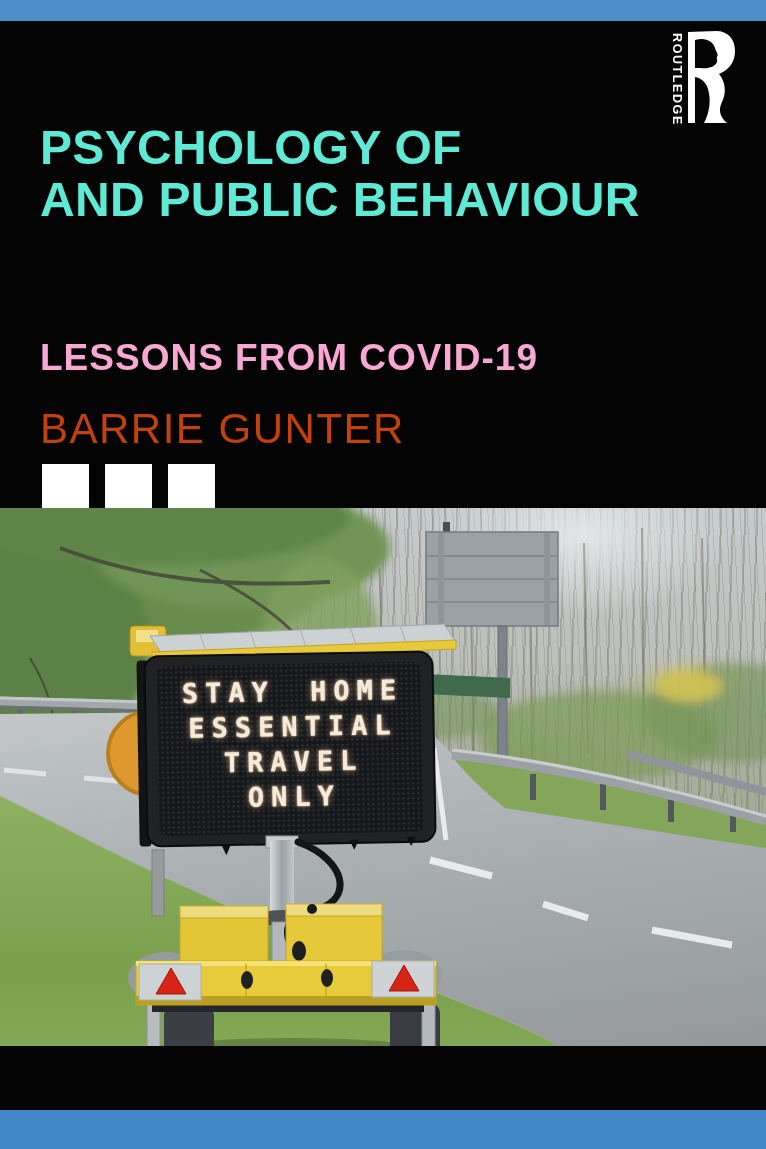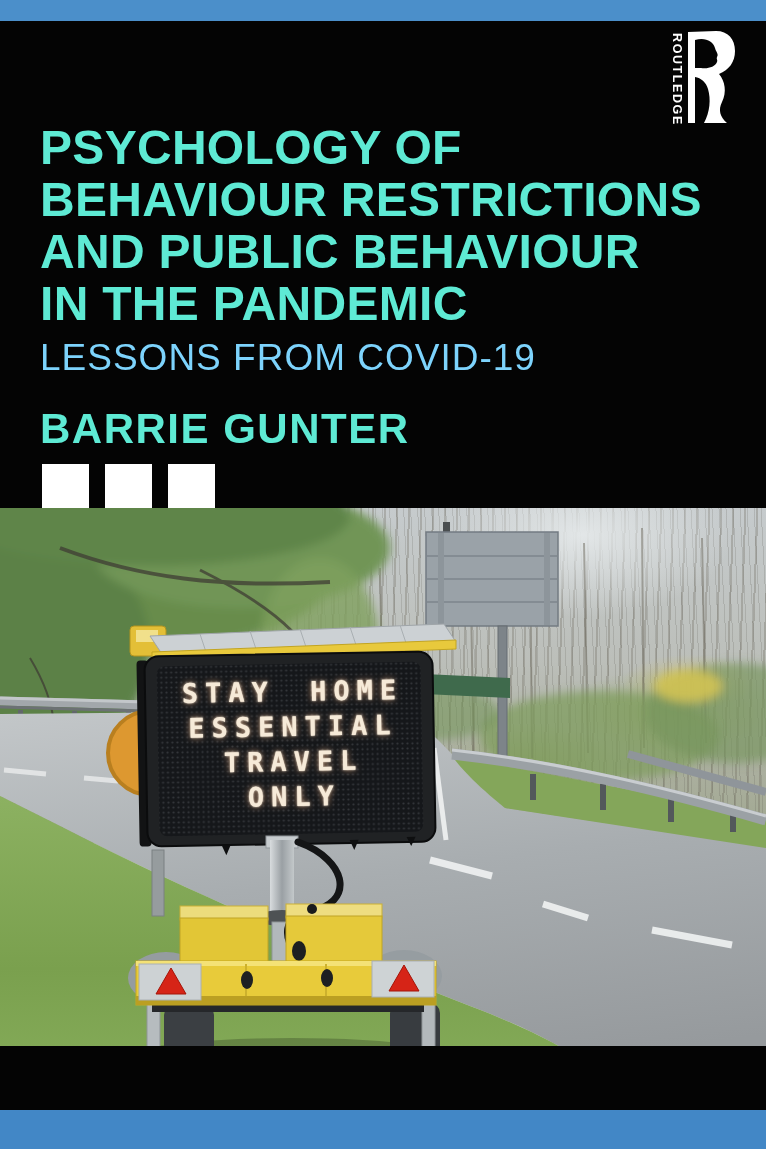--- a/index.html
+++ b/index.html
@@ -10,24 +10,24 @@
            border-bottom:2px solid #2f6296;}
   .bar-bottom{position:absolute;left:0;top:1110px;width:766px;height:39px;background:#4287c6;}
   
   .header{position:absolute;left:0;top:21px;width:766px;height:487px;background:#040404;}
   .logo{position:absolute;left:660px;top:8px;width:84px;height:100px;}
   .logo .pub{position:absolute;left:24px;top:4px;transform:rotate(90deg);transform-origin:0 0;
              font-weight:bold;font-size:12.5px;letter-spacing:1.6px;color:#fff;white-space:nowrap;}
   .logo svg{position:absolute;left:26px;top:2px;}
   .title{position:absolute;left:40px;top:101px;color:#5eead4;font-weight:bold;
          font-size:48px;line-height:52px;letter-spacing:.3px;white-space:nowrap;}
-  .subtitle{position:absolute;left:40px;top:316px;color:#7dd3fc;font-size:37px;
-            font-weight:normal;letter-spacing:1px;white-space:nowrap;}
-  .author{position:absolute;left:40px;top:384px;color:#5eead4;font-size:42px;
-          font-weight:bold;letter-spacing:1.5px;white-space:nowrap;}
+  .subtitle{position:absolute;left:40px;top:316px;color:#f9a8d4;font-size:37px;
+            font-weight:bold;letter-spacing:1px;white-space:nowrap;}
+  .author{position:absolute;left:40px;top:384px;color:#c2410c;font-size:42px;
+          font-weight:normal;letter-spacing:1.5px;white-space:nowrap;}
   .squares{position:absolute;left:42px;top:443px;width:300px;height:47px;}
   .squares .sq{position:absolute;top:0;width:47px;height:47px;background:#fff;}
   .sq.s0{left:0}.sq.s1{left:63px}.sq.s2{left:126px}
   
   .photo{position:absolute;left:0;top:508px;width:766px;height:538px;overflow:hidden;
          background:linear-gradient(180deg,#cdd3d6 0%,#dfe3e4 60%,#d6dadb 100%);}
   .trees{position:absolute;left:0;top:0;width:766px;height:335px;
     background:
       radial-gradient(200px 110px at 76% 8%, rgba(228,232,233,.95), rgba(228,232,233,0) 75%),
       radial-gradient(150px 60px at 88% 60%, rgba(148,168,94,.55), rgba(148,168,94,0) 70%),
@@ -59,23 +59,21 @@
         <path fill="#ffffff" d="M2,1 L30,0 C42,0 49,8 49,20 C49,31 43,39 33,43
                  C39,50 41,61 36,71 C32,79 34,86 41,92 L18,92
                  C24,81 25,68 22,58 C20,51 15,47 9,46 L9,92 L2,92 Z"></path>
         <path fill="#040404" d="M9,9 C19,6 27,10 29,17 C30,21 33,23 31,26 C30,28 32,29 31,31
                  C29,36 22,38 15,37 L9,37 Z"></path>
       </svg>
     </div>
 
     <div class="title">
       <div>PSYCHOLOGY OF</div>
-      <div>BEHAVIOUR RESTRICTIONS</div>
       <div>AND PUBLIC BEHAVIOUR</div>
-      <div>IN THE PANDEMIC</div>
     </div>
     <div class="subtitle">LESSONS FROM COVID-19</div>
     <div class="author">BARRIE GUNTER</div>
 
     <div class="squares">
       <div class="sq s0"></div>
       <div class="sq s1"></div>
       <div class="sq s2"></div>
     </div>
   </div>

